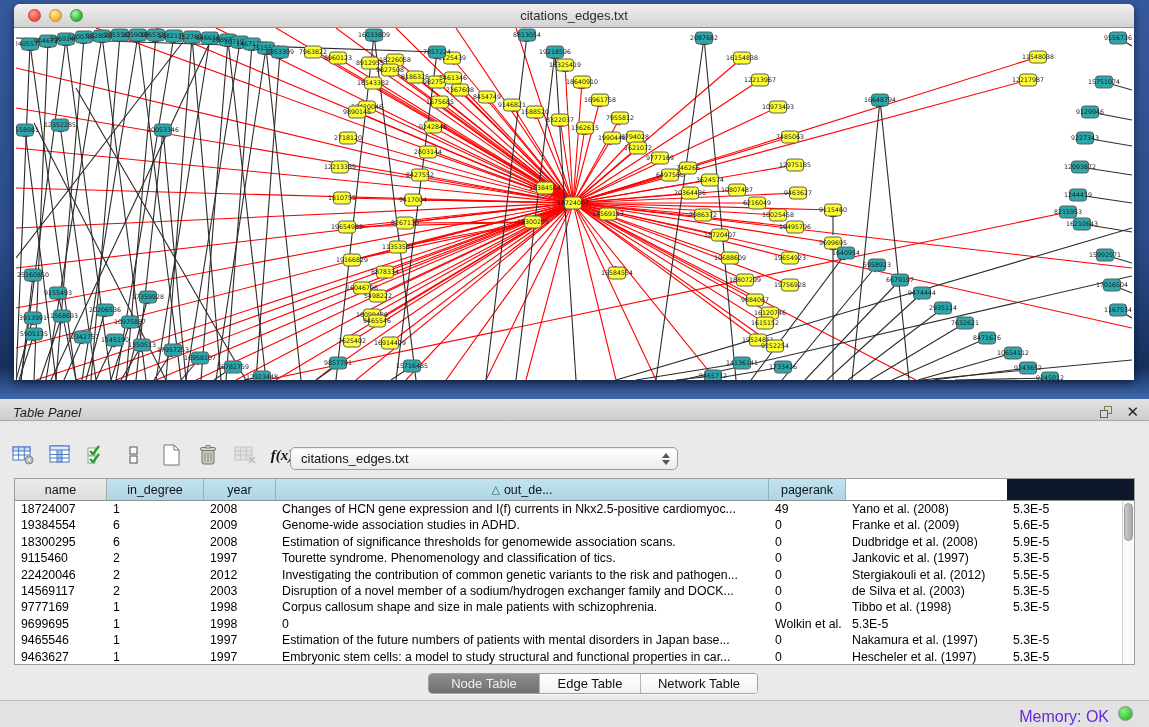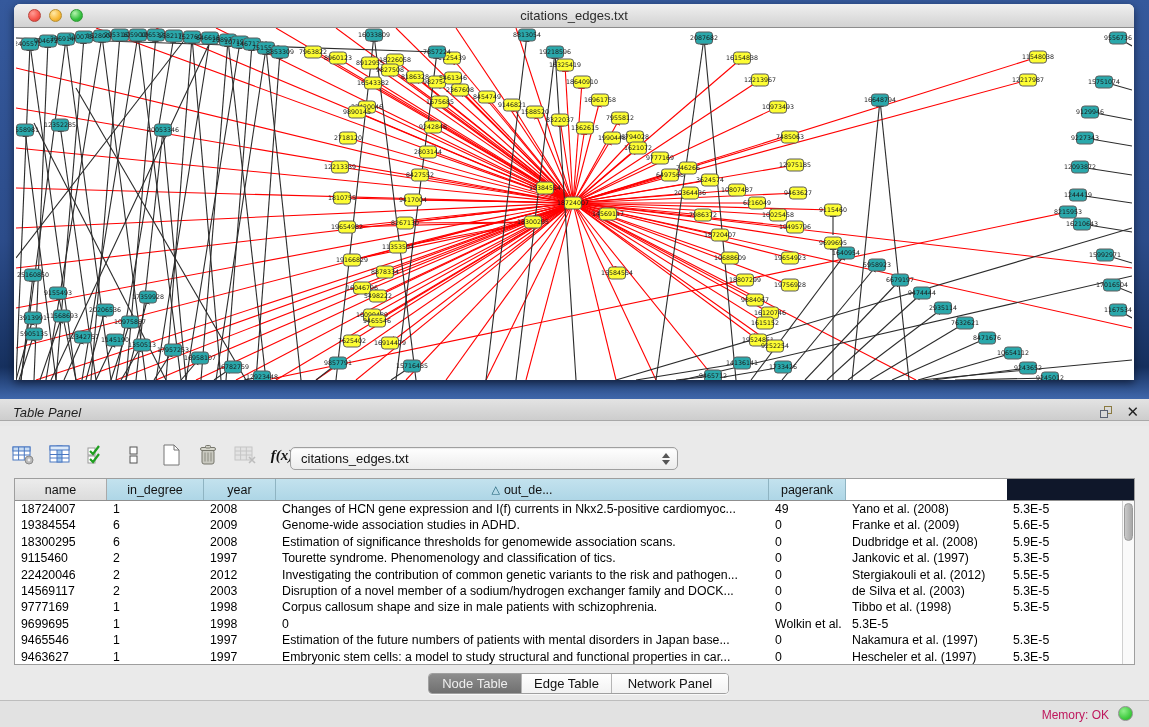--- a/index.html
+++ b/index.html
@@ -56,21 +56,21 @@
     background:linear-gradient(90deg,#c9c9c9,#a8a8a8);border:1px solid #9a9a9a;}
   
   #tabs{position:absolute;left:428px;top:247px;height:21px;display:flex;border:1px solid #a0a0a0;border-radius:4px;
     overflow:hidden;background:#fff;box-shadow:0 1px 0 rgba(255,255,255,.7);}
   .tab{font-size:13px;color:#111;display:flex;align-items:center;justify-content:center;height:100%;
     border-right:1px solid #b5b5b5;background:linear-gradient(180deg,#ffffff,#f2f2f2);}
   .tab:last-child{border-right:none;}
   .tab.sel{background:linear-gradient(180deg,#8d8d8d,#707070);color:#efefef;}
   
   #statusbar{position:absolute;left:0;top:700px;width:1149px;height:27px;background:#e2e2e2;border-top:1px solid #bdbdbd;}
-  #memory-label{position:absolute;right:40px;top:7px;font-size:12px;color:#be185d;}
+  #memory-label{position:absolute;right:40px;top:7px;font-size:16px;color:#6d28d9;}
   #memory-dot{position:absolute;right:16px;top:5px;width:15px;height:15px;border-radius:50%;
     background:radial-gradient(circle at 35% 30%,#8ef08a,#3cc93c 65%,#2da52d);border:1.5px solid #8f8f8f;}
 </style>
 </head>
 <body>
 
 <div id="desktop">
   <div id="net-window">
     <div id="titlebar">
       <div class="lights">
@@ -1069,22 +1069,22 @@
           <div class="td">Hescheler et al. (1997)</div>
           <div class="td">5.3E-5</div>
         </div>
       </div>
     <div id="vscroll">
       <div id="vthumb"></div>
     </div>
   </div>
 
   <div id="tabs">
-      <div class="tab sel" style="width: 93px;">Node Table</div>
-      <div class="tab" style="width: 90px;">Edge Table</div>
-      <div class="tab" style="width: 116px;">Network Panel</div>
+      <div class="tab sel" style="width: 111px;">Node Table</div>
+      <div class="tab" style="width: 101px;">Edge Table</div>
+      <div class="tab" style="width: 116px;">Network Table</div>
     </div>
 </div>
 
 <div id="statusbar">
   <span id="memory-label">Memory: OK</span>
   <span id="memory-dot"></span>
 </div>
 
 </body></html>

